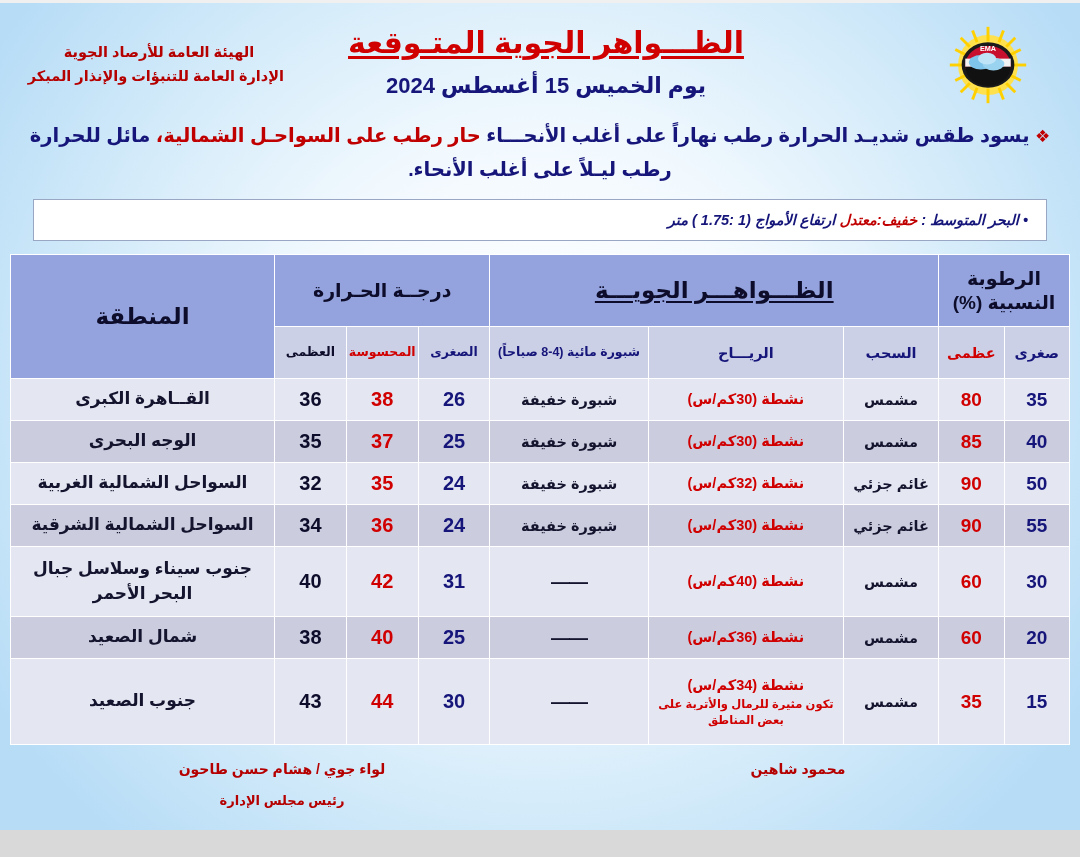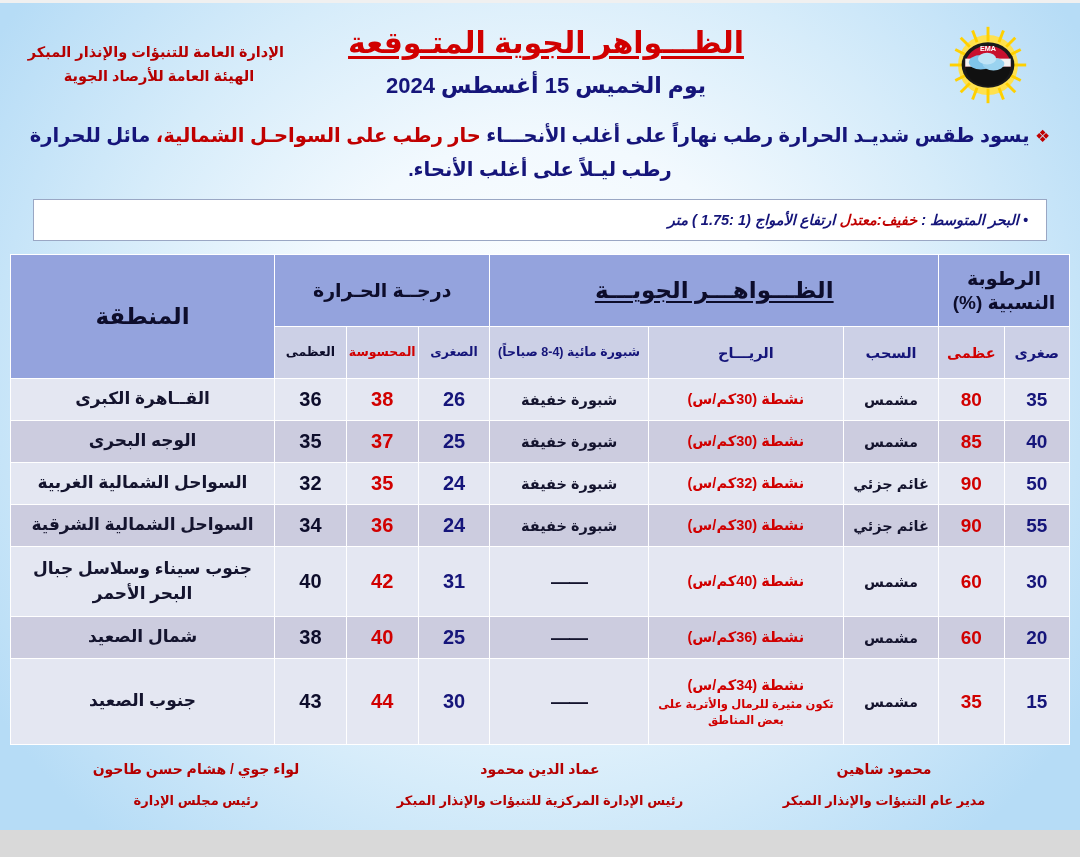--- a/index.html
+++ b/index.html
@@ -244,22 +244,22 @@
         <text x="50" y="29" font-size="8" font-weight="bold" fill="#ffffff" text-anchor="middle" font-family="Liberation Sans, sans-serif">EMA</text>
       </svg>
     </div>
 
     <div class="title-block">
       <div class="main-title">الظـــواهر الجوية المتـوقعة</div>
       <div class="date-line">يوم الخميس 15 أغسطس 2024</div>
     </div>
 
     <div class="agency">
+      <div>الهيئة العامة للأرصاد الجوية</div>
       <div>الإدارة العامة للتنبؤات والإنذار المبكر</div>
-      <div>الهيئة العامة للأرصاد الجوية</div>
     </div>
   </div>
 
   <div class="advisory">
     <span class="bullet">❖</span>
     <span>يسود طقس شديـد الحرارة رطب نهاراً على أغلب الأنحـــاء</span>
     <span class="hot">حار رطب على السواحـل الشمالية،</span>
     <span>مائل للحرارة رطب ليـلاً على أغلب الأنحاء.</span>
   </div>
 
@@ -394,25 +394,20 @@
           <td class="region">جنوب الصعيد</td>
         </tr>
 
       </tbody>
     </table>
   </div>
 
   <div class="footer">
     <div class="sig">
       <div class="name">محمود شاهين</div>
-      <div class="role">مدير عام التنبؤات والإنذار المبكر</div>
-    </div>
-    <div class="sig">
-      <div class="name">عماد الدين محمود</div>
-      <div class="role">رئيس الإدارة المركزية للتنبؤات والإنذار المبكر</div>
     </div>
     <div class="sig">
       <div class="name">لواء جوي / هشام حسن طاحون</div>
       <div class="role">رئيس مجلس الإدارة</div>
     </div>
   </div>
 
 </div>
 <div class="bottom-strip"></div>
 

